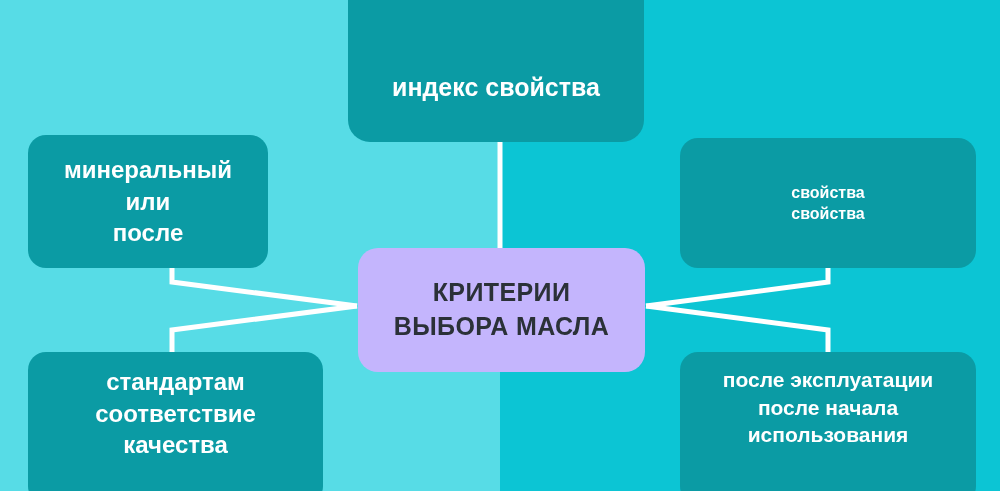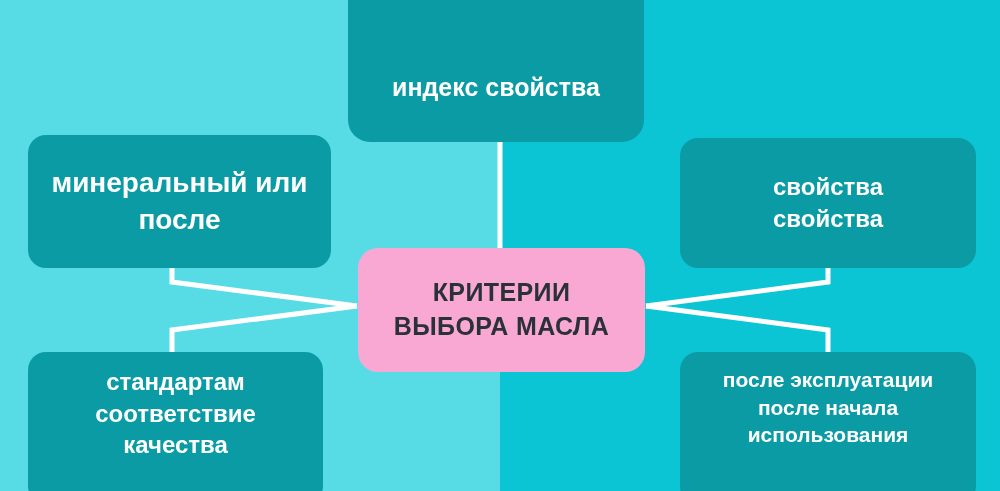--- a/index.html
+++ b/index.html
@@ -48,46 +48,46 @@
   #node-viscosity {
     left: 348px; top: -24px;
     width: 296px; height: 166px;
     font-size: 25px;
     border-radius: 22px;
     align-items: flex-end;
     padding-bottom: 38px;
   }
   #node-composition {
     left: 28px; top: 135px;
-    width: 303px; height: 133px;
-    font-size: 28px;
+    width: 240px; height: 133px;
+    font-size: 24px;
   }
   #node-additives {
     left: 680px; top: 138px;
     width: 296px; height: 130px;
-    font-size: 24px;
+    font-size: 16px;
   }
   #node-standards {
     left: 28px; top: 352px;
     width: 295px; height: 152px;
     font-size: 24px;
     align-items: flex-start;
     padding-top: 14px;
   }
   #node-lifetime {
     left: 680px; top: 352px;
     width: 296px; height: 152px;
     font-size: 21px;
     align-items: flex-start;
     padding-top: 14px;
   }
   #node-center {
     left: 358px; top: 248px;
     width: 287px; height: 124px;
-    background: #f9a8d4;
+    background: #c4b5fd;
     color: #2b3138;
     font-size: 25px;
     letter-spacing: 0.4px;
     border-radius: 20px;
     line-height: 1.35;
   }
 </style>
 </head>
 <body>
 

